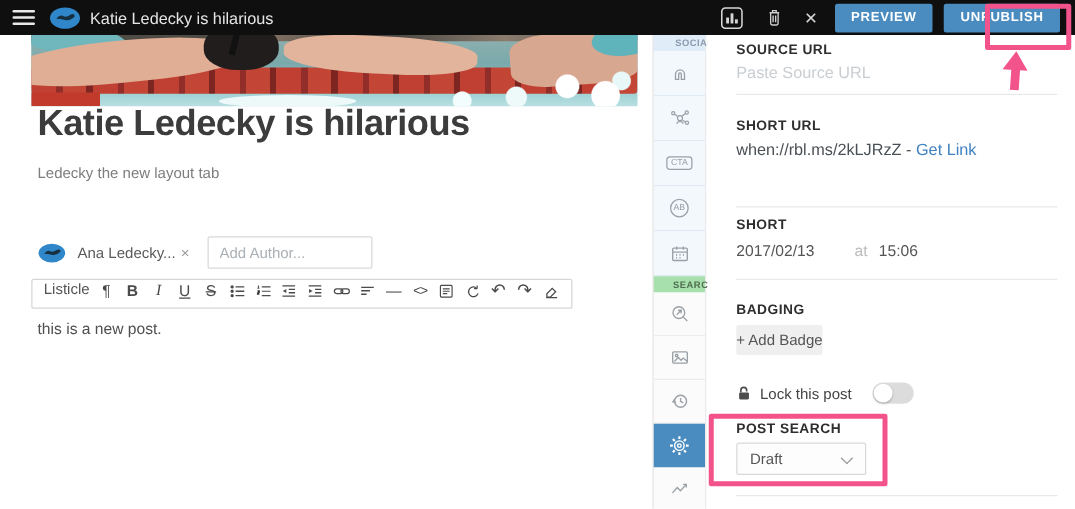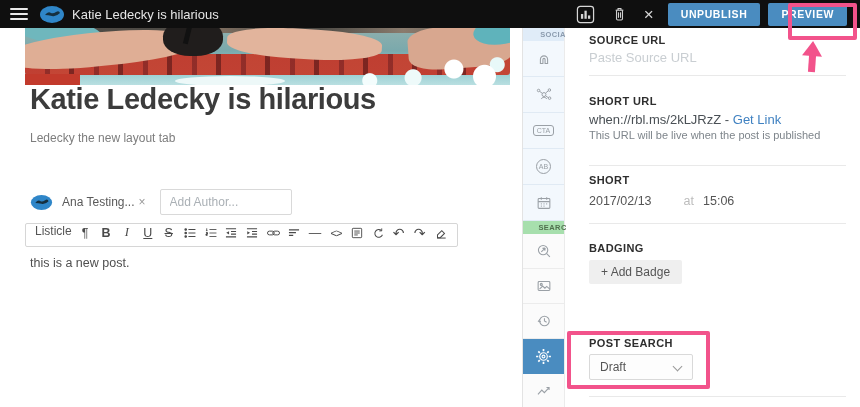--- a/index.html
+++ b/index.html
@@ -110,21 +110,21 @@
   .src-input::placeholder { color:#c9ced2; }
   .url-line { position:absolute; left:23px; top:84px; font-size:13px; color:#4a5055; }
   .url-link { color:#3f81c1; cursor:pointer; }
   .url-note { position:absolute; left:23px; top:101px; font-size:11px; color:#7e858b; }
   .date-row { position:absolute; left:23px; top:166px; font-size:12.5px; color:#555;
     display:flex; align-items:center; }
   .date-val { cursor:pointer; }
   .at-lbl { color:#bcbcbc; margin-left:32px; }
   .time-val { margin-left:9px; cursor:pointer; }
   .badge-btn { position:absolute; left:23px; top:232px; height:24px; background:#efefef; border:0;
-    border-radius:2px; font-family:inherit; font-size:12px; color:#555; padding:0 12px; cursor:pointer; }
+    border-radius:2px; font-family:inherit; font-size:12px; color:#555; padding:0 0; cursor:pointer; }
   .lock-row { position:absolute; left:23px; top:278px; display:flex; align-items:center; }
   .lock-lbl { font-size:12px; color:#444; margin-left:7px; }
   .toggle { width:33px; height:17px; background:#dcdcdc; border-radius:9px; margin-left:17px;
     position:relative; cursor:pointer; }
   .toggle .knob { position:absolute; left:1px; top:1px; width:15px; height:15px; background:#fff;
     border-radius:50%; box-shadow:0 1px 2px rgba(0,0,0,.25); }
   .status-hd { top:309px; }
   .dropdown { position:absolute; left:23px; top:326px; width:104px; height:26px;
     border:1px solid #d9d9d9; border-radius:2px; background:#fdfdfd; display:flex; align-items:center;
     padding:0 10px; font-size:12px; color:#555; cursor:pointer; }
@@ -170,22 +170,22 @@
       <button class="tb-ico">
         <svg width="17" height="18" viewBox="0 0 20 20" fill="none" stroke="#cfcfcf" stroke-width="1.3">
           <path d="M5.5,5.5 h9"></path>
             <path d="M8.3,5.5 v-2 h3.4 v2"></path>
           <path d="M6.5,5.5 v10 a1.5,1.5 0 0 0 1.5,1.5 h4 a1.5,1.5 0 0 0 1.5,-1.5 v-10"></path>
           <path d="M8.8,8 v6.5"></path>
             <path d="M11.2,8 v6.5"></path>
         </svg>
       </button>
       <button class="tb-close">×</button>
+      <button class="tb-btn btn-preview">PREVIEW</button>
       <button class="tb-btn btn-unpublish">UNPUBLISH</button>
-      <button class="tb-btn btn-preview">PREVIEW</button>
     </div>
   </header>
 
   <main class="canvas">
     <div class="hero">
       <div class="h-topstrip"></div>
       <div class="h-lane"></div>
       <div class="h-water-tl"></div>
       <div class="h-arm-left"></div>
       <div class="h-head"></div>
@@ -198,21 +198,21 @@
       <div class="h-red-bl"></div>
     </div>
     <h1 class="headline">Katie Ledecky is hilarious</h1>
     <p class="subtitle">Ledecky the new layout tab</p>
 
     <div class="author-row">
       <svg class="avatar" viewBox="0 0 26 19">
         <ellipse cx="13" cy="9.5" rx="12" ry="8.5" fill="#2f86c8"></ellipse>
         <path d="M6,10 q3,-4 6,-2 q2,1 5,-1 q3,-2 4,1 q-4,4 -8,3 q-4,-1 -7,-1 z" fill="#16303f"></path>
       </svg>
-      <span class="author-name">Ana Testing...</span>
+      <span class="author-name">Ana Ledecky...</span>
       <span class="author-x">×</span>
       <input class="author-input" placeholder="Add Author..." style="">
     </div>
 
     <div class="toolbar">
       <span class="style-label">Listicle</span>
       <button class="tbtn">¶</button>
       <button class="tbtn g-bold">B</button>
       <button class="tbtn g-italic">I</button>
       <button class="tbtn g-under">U</button>
@@ -350,34 +350,43 @@
     </div>
   </nav>
 
   <aside class="panel">
     <div class="hd" style="top:6px">SOURCE URL</div>
     <input class="src-input" placeholder="Paste Source URL" style="">
     <div class="pdiv" style="top:47px"></div>
 
     <div class="hd" style="top:67px">SHORT URL</div>
     <div class="url-line"><span>when://rbl.ms/2kLJRzZ</span><span> - </span><span class="url-link">Get Link</span></div>
-    <div class="url-note">This URL will be live when the post is published</div>
     <div class="pdiv" style="top:137px"></div>
 
     <div class="hd" style="top:146px">SHORT</div>
     <div class="date-row">
       <span class="date-val">2017/02/13</span>
       <span class="at-lbl">at</span>
       <span class="time-val">15:06</span>
     </div>
     <div class="pdiv" style="top:195px"></div>
 
     <div class="hd" style="top:214px">BADGING</div>
     <button class="badge-btn">+ Add Badge</button>
 
+    <div class="lock-row">
+      <svg width="12" height="13" viewBox="0 0 13 14">
+        <path d="M4,6.5 V4.5 a2.5,2.5 0 0 1 5,0 V5.5" fill="none" stroke="#4c4c4c" stroke-width="1.4"></path>
+        <rect x="2.5" y="6.5" width="8.5" height="6" rx="1" fill="#4c4c4c"></rect>
+      </svg>
+      <span class="lock-lbl">Lock this post</span>
+      <div class="toggle">
+          <div class="knob"></div>
+        </div>
+    </div>
 
     <div class="hd status-hd">POST SEARCH</div>
     <div class="dropdown">
       <span>Draft</span>
       <span class="chev"></span>
     </div>
     <div class="pdiv" style="top:368px"></div>
   </aside>
 
   <div class="anno anno-unpub"></div>

